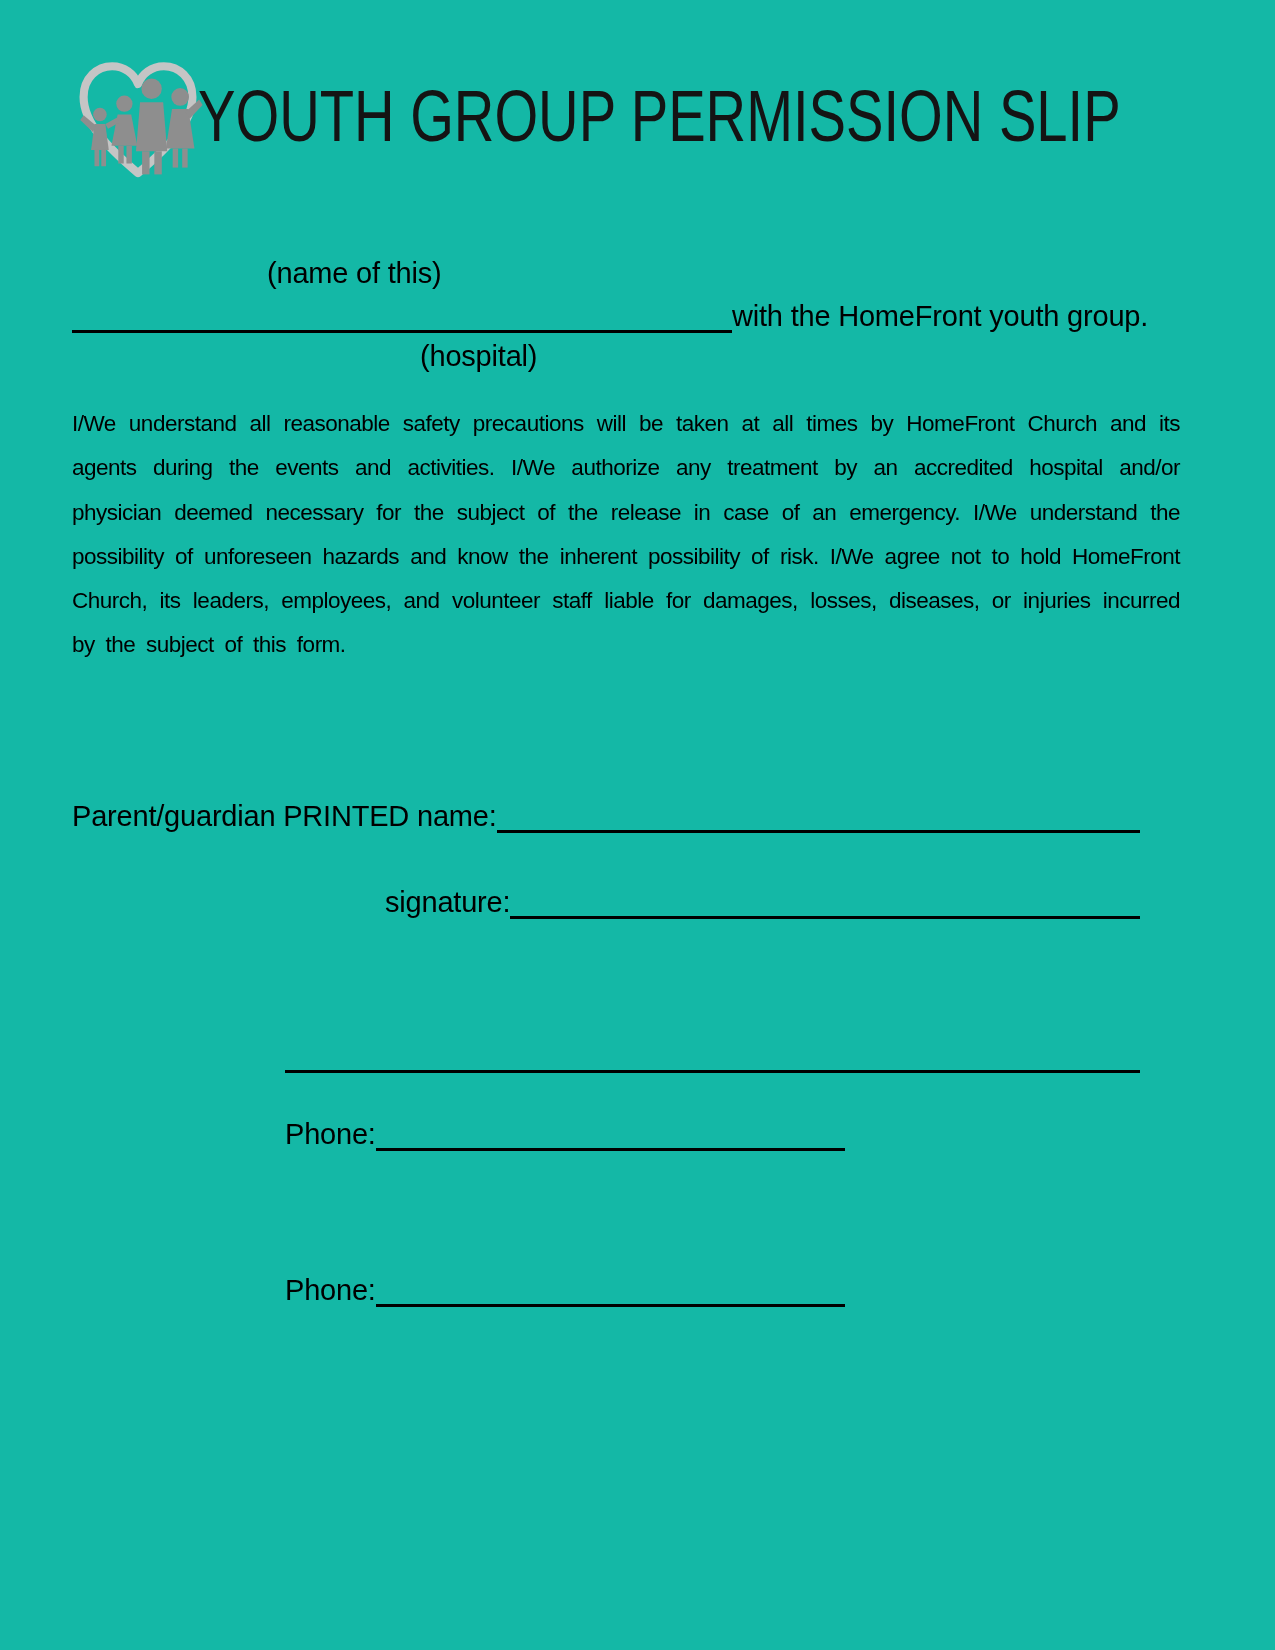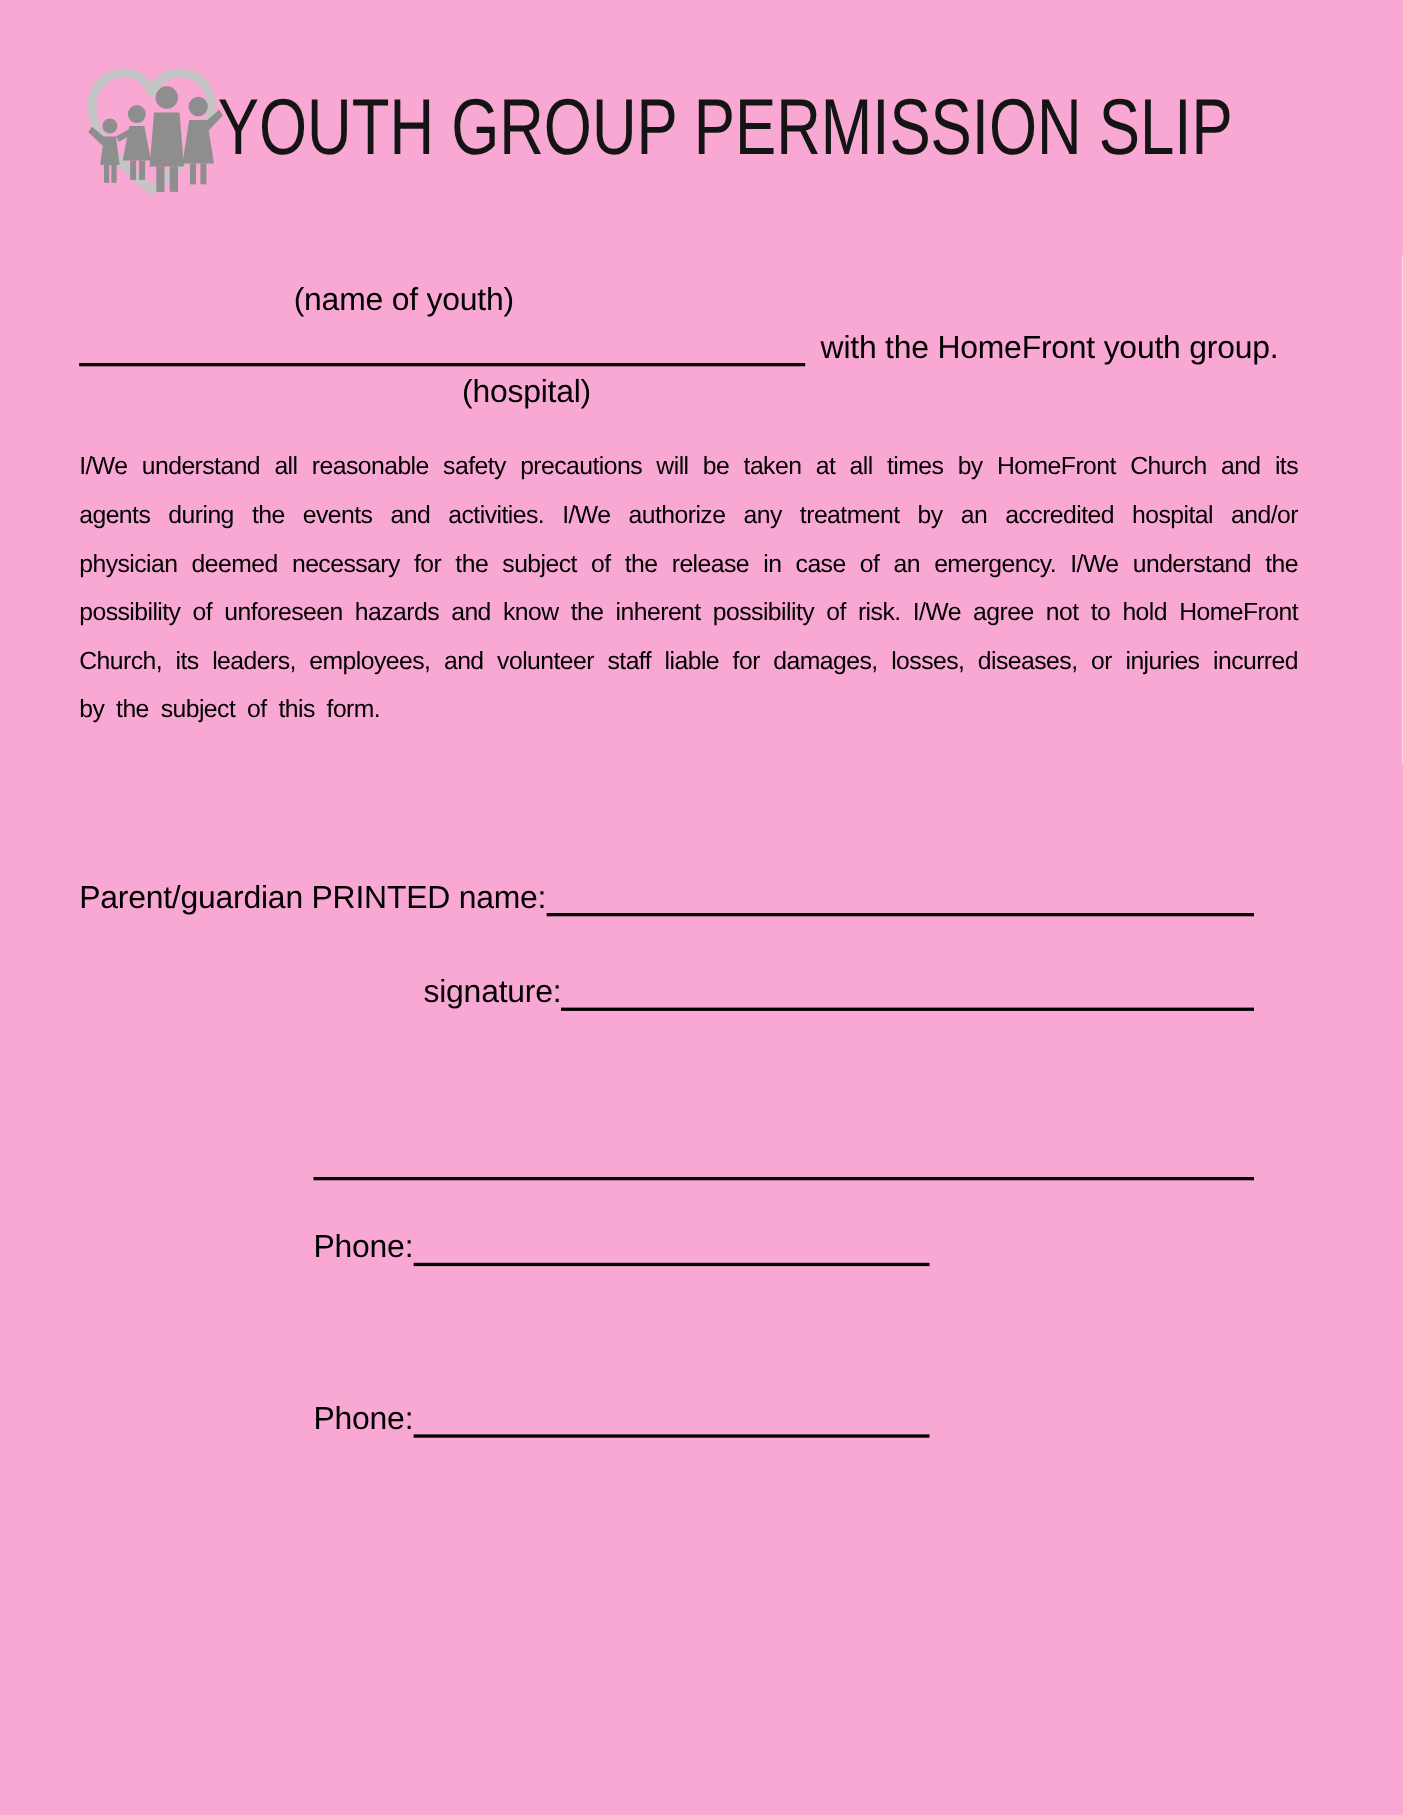--- a/index.html
+++ b/index.html
@@ -1,19 +1,19 @@
 <!DOCTYPE html>
 <html><head>
 <meta charset="utf-8">
 <style>
   html,body { margin:0; padding:0; background:#ffffff; }
   .page {
     position:relative;
     width:1275px; height:1650px;
-    background:#f9a8d4;
+    background:#14b8a6;
     color:#000000;
     font-family:"Liberation Sans","DejaVu Sans",sans-serif;
     overflow:hidden;
     box-sizing:border-box;
   }
   .logo {
     position:absolute; left:70px; top:50px;
     width:136px; height:140px;
   }
   .title {
@@ -38,21 +38,21 @@
     height:1.05em;
     flex:1 1 auto;
     min-width:40px;
   }
   .give-row     { left:72px; right:92px; top:222px; }
   .give-row .blank { margin-left:10px; margin-right:2px; }
   .caption { position:absolute; font-size:29px; letter-spacing:-0.2px; }
   .caption-name     { left:267px; top:257px; }
   .activity-row { left:72px; right:95px; top:300px; }
   .activity-row .blank { flex:0 0 660px; }
-  .activity-row .suffix { margin-left:14px; }
+  .activity-row .suffix { }
   .caption-activity { left:420px; top:340px; }
   .release {
     position:absolute; left:72px; right:95px; top:402px;
     margin:0;
     font-size:22.5px; line-height:44.3px;
     letter-spacing:-0.5px; word-spacing:5px;
     text-align:justify;
   }
   .parent-row    { left:72px;  right:135px; top:800px; }
   .signature-row { left:385px; right:135px; top:886px; }
@@ -90,21 +90,21 @@
       <circle cx="162" cy="66" r="13"></circle>
       <path d="M150 84 L174 84 L183 142 L141 142 Z"></path>
       <path d="M170 88 L190 70 L195 78 L176 98 Z"></path>
       <rect x="151" y="142" width="8" height="28"></rect>
       <rect x="165" y="142" width="8" height="28"></rect>
     </g>
   </svg>
 
   <h1 class="title">YOUTH GROUP PERMISSION SLIP</h1>
 
-  <div class="caption caption-name">(name of youth)</div>
+  <div class="caption caption-name">(name of this)</div>
 
   <div class="row activity-row">
     <span class="blank"></span>
     <span class="suffix">with the HomeFront youth group.</span>
   </div>
   <div class="caption caption-activity">(hospital)</div>
 
   <p class="release">I/We understand all reasonable safety precautions will be taken at all times by HomeFront Church and its agents during the events and activities. I/We authorize any treatment by an accredited hospital and/or physician deemed necessary for the subject of the release in case of an emergency. I/We understand the possibility of unforeseen hazards and know the inherent possibility of risk. I/We agree not to hold HomeFront Church, its leaders, employees, and volunteer staff liable for damages, losses, diseases, or injuries incurred by the subject of this form.</p>
 
   <div class="row parent-row">

